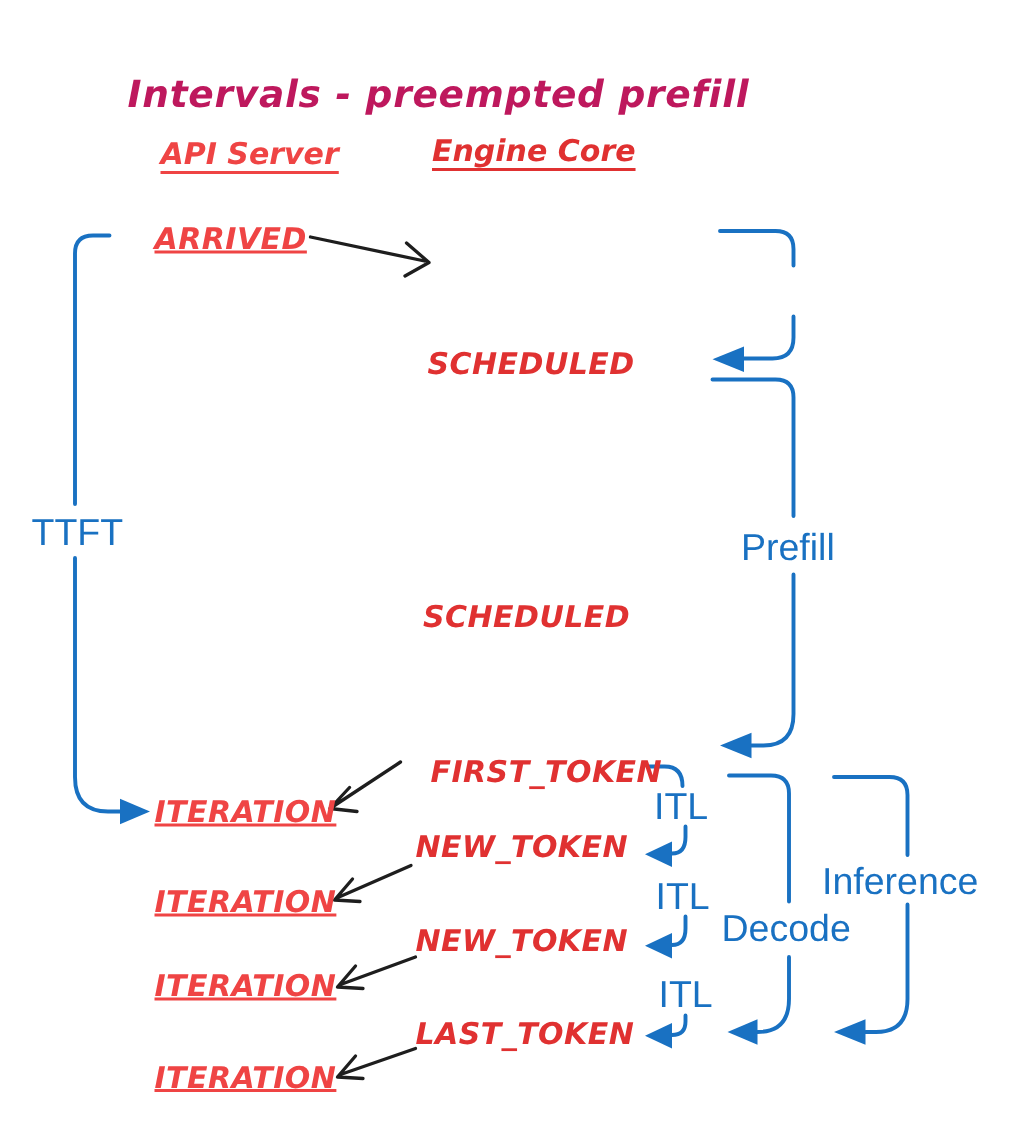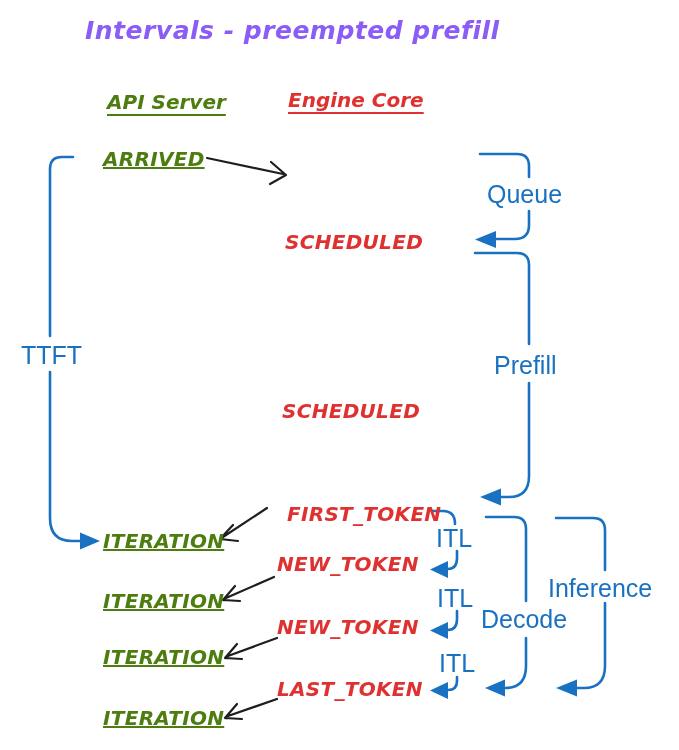--- a/index.html
+++ b/index.html
@@ -3,32 +3,32 @@
 <meta charset="utf-8">
 <style>
   html,body{margin:0;padding:0;background:#ffffff;}
   .stage{
     position:relative;width:679px;height:750px;background:#ffffff;
     overflow:hidden;font-family:"DejaVu Sans",sans-serif;
   }
   .layer{position:absolute;left:0;top:0;}
   .title{
     position:absolute;font:italic 700 25px "DejaVu Sans",sans-serif;
-    color:#8b5cf6;white-space:nowrap;letter-spacing:.5px;
+    color:#be185d;white-space:nowrap;letter-spacing:.5px;margin-top:32px;
   }
   .hdr{
     position:absolute;font:italic 700 20px "DejaVu Sans",sans-serif;
     white-space:nowrap;text-decoration:underline;
     text-decoration-thickness:2px;text-underline-offset:5px;
   }
   .ev{
     position:absolute;font:italic 700 20px "DejaVu Sans",sans-serif;
     white-space:nowrap;letter-spacing:.3px;
   }
-  .orange{color:#4d7c0f;text-decoration:underline;}
+  .orange{color:#ef4444;text-decoration:underline;}
   .red{color:#e03131;font-style:italic;}
   .lbl{
     position:absolute;font:400 25px "Liberation Sans",sans-serif;
     color:#1971c2;white-space:nowrap;
   }
   svg .b{stroke:#1971c2;stroke-width:2.6;fill:none;stroke-linecap:round;stroke-linejoin:round;}
   svg .bf{fill:#1971c2;stroke:none;}
   svg .k{stroke:#1e1e1e;stroke-width:2.2;fill:none;stroke-linecap:round;stroke-linejoin:round;}
 </style>
 </head>
@@ -107,21 +107,20 @@
   <div class="ev orange" style="left:103px;top:706px">ITERATION</div>
 
   <div class="ev red" style="left:285px;top:230px">SCHEDULED</div>
   <div class="ev red" style="left:282px;top:399px">SCHEDULED</div>
   <div class="ev red" style="left:287px;top:502px">FIRST_TOKEN</div>
   <div class="ev red" style="left:277px;top:552px">NEW_TOKEN</div>
   <div class="ev red" style="left:277px;top:615px">NEW_TOKEN</div>
   <div class="ev red" style="left:277px;top:677px">LAST_TOKEN</div>
 
   <div class="lbl" style="left:21px;top:341px">TTFT</div>
-  <div class="lbl" style="left:487px;top:180px">Queue</div>
   <div class="lbl" style="left:494px;top:351px">Prefill</div>
   <div class="lbl" style="left:436px;top:524px">ITL</div>
   <div class="lbl" style="left:437px;top:584px">ITL</div>
   <div class="lbl" style="left:439px;top:649px">ITL</div>
   <div class="lbl" style="left:481px;top:605px">Decode</div>
   <div class="lbl" style="left:548px;top:574px">Inference</div>
 
 </div>
 
 </body></html>

